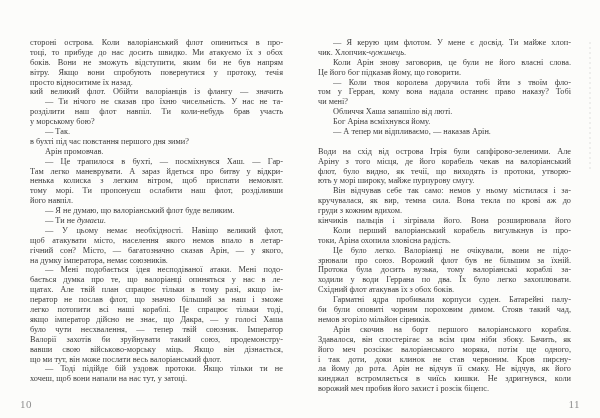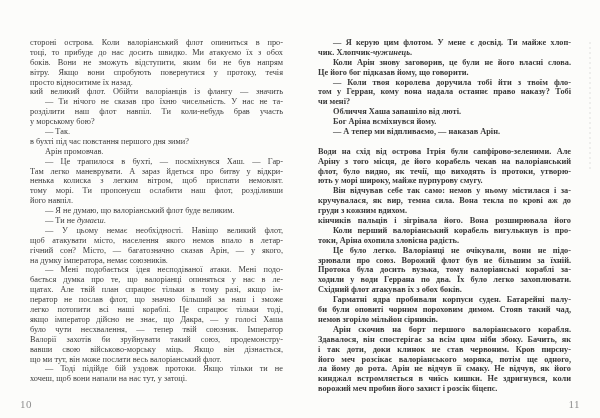--- a/index.html
+++ b/index.html
@@ -3,21 +3,21 @@
 <meta charset="utf-8">
 <style>
   html,body{margin:0;padding:0;background:#ffffff;}
   .spread{position:relative;width:600px;height:418px;background:#fcfcfa;overflow:hidden;
           font-family:"Liberation Serif","DejaVu Serif",serif;}
   .page{position:absolute;top:0;height:408px;width:300px;}
   .page-left{left:0;}
   .page-right{left:300px;}
   .text-block{position:absolute;top:38px;width:253px;color:#3a3a3a;}
   .page-left .text-block{left:30px;}
-  .page-right .text-block{left:18px;font-weight:bold;}
+  .page-right .text-block{left:18px;}
   .line{font-size:8.3px;line-height:9.9px;height:9.9px;text-align:justify;text-align-last:justify;
         overflow:hidden;}
   .line.ind{text-indent:15px;}
   .line.pend{text-align-last:left;}
   .line.blank{height:9.9px;}
   .it{font-style:italic;}
   .folio{position:absolute;top:398px;font-size:11px;color:#8f8f8f;letter-spacing:.5px;}
   .folio-left{left:20px;}
   .folio-right{right:20px;}
   .scan-artifact{position:absolute;left:589px;top:42px;width:2px;height:130px;opacity:.18;
@@ -95,22 +95,22 @@
         <div class="line ind"><span>Це було легко. Валоріанці не очікували, вони не підо-</span></div>
         <div class="line"><span>зрювали про союз. Ворожий флот був не більшим за їхній.</span></div>
         <div class="line"><span>Протока була досить вузька, тому валоріанські кораблі за-</span></div>
         <div class="line"><span>ходили у води Геррана по два. Їх було легко захоплювати.</span></div>
         <div class="line pend"><span>Східний флот атакував їх з обох боків.</span></div>
         <div class="line ind"><span>Гарматні ядра пробивали корпуси суден. Батарейні палу-</span></div>
         <div class="line"><span>би були оповиті чорним пороховим димом. Стояв такий чад,</span></div>
         <div class="line pend"><span>немов згоріло мільйон сірників.</span></div>
         <div class="line ind"><span>Арін скочив на борт першого валоріанського корабля.</span></div>
         <div class="line"><span>Здавалося, він спостерігає за всім цим ніби збоку. Бачить, як</span></div>
+        <div class="line"><span>його меч розсікає валоріанського моряка, потім ще одного,</span></div>
         <div class="line"><span>і так доти, доки клинок не став червоним. Кров пирсну-</span></div>
-        <div class="line"><span>його меч розсікає валоріанського моряка, потім ще одного,</span></div>
         <div class="line"><span>ла йому до рота. Арін не відчув її смаку. Не відчув, як його</span></div>
         <div class="line"><span>кинджал встромляється в чиїсь кишки. Не здригнувся, коли</span></div>
         <div class="line pend"><span>ворожий меч пробив його захист і розсік біцепс.</span></div>
       </div>
     <div class="folio folio-right">11</div>
   </div>
 
   <div class="scan-artifact"></div>
 
 </div>

